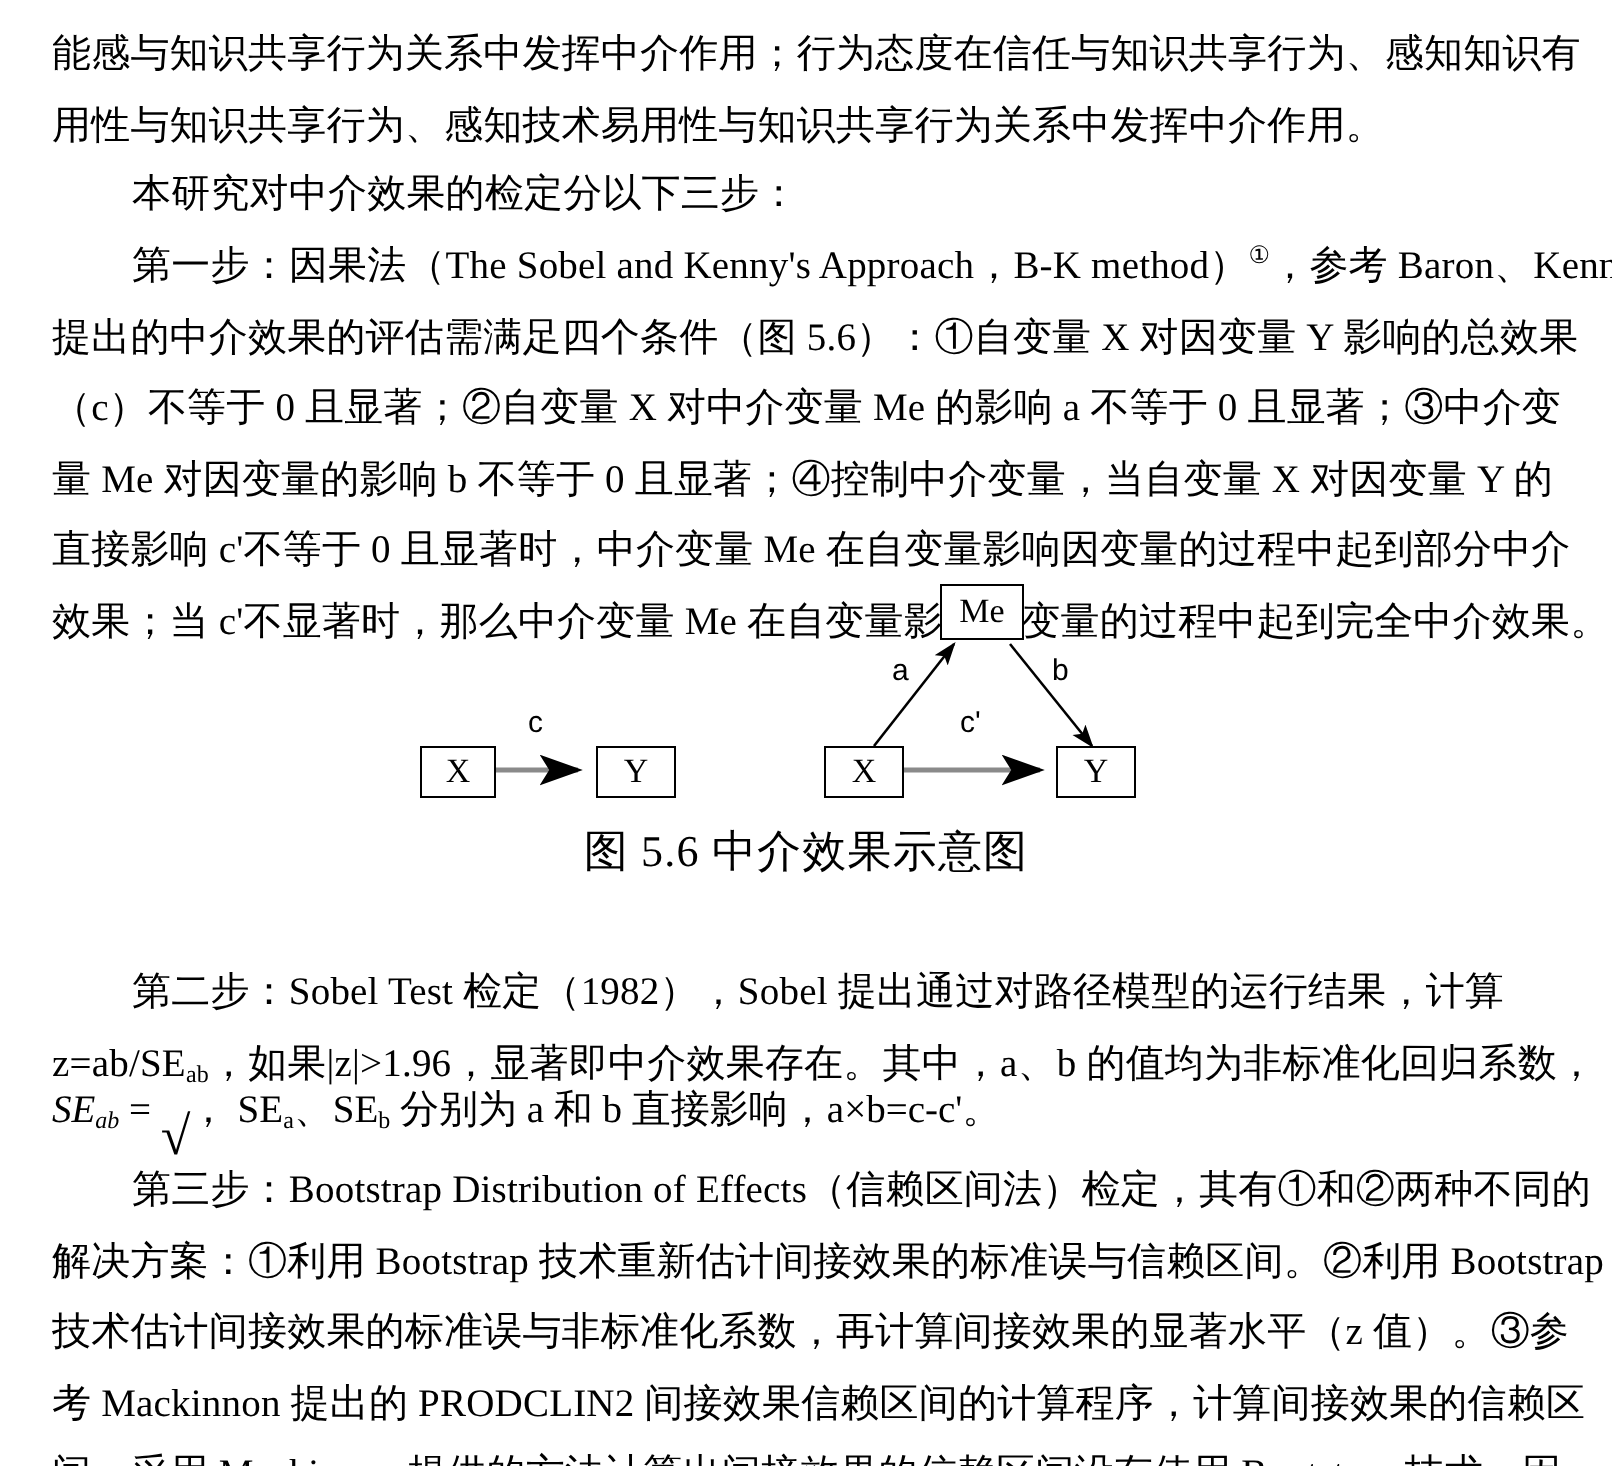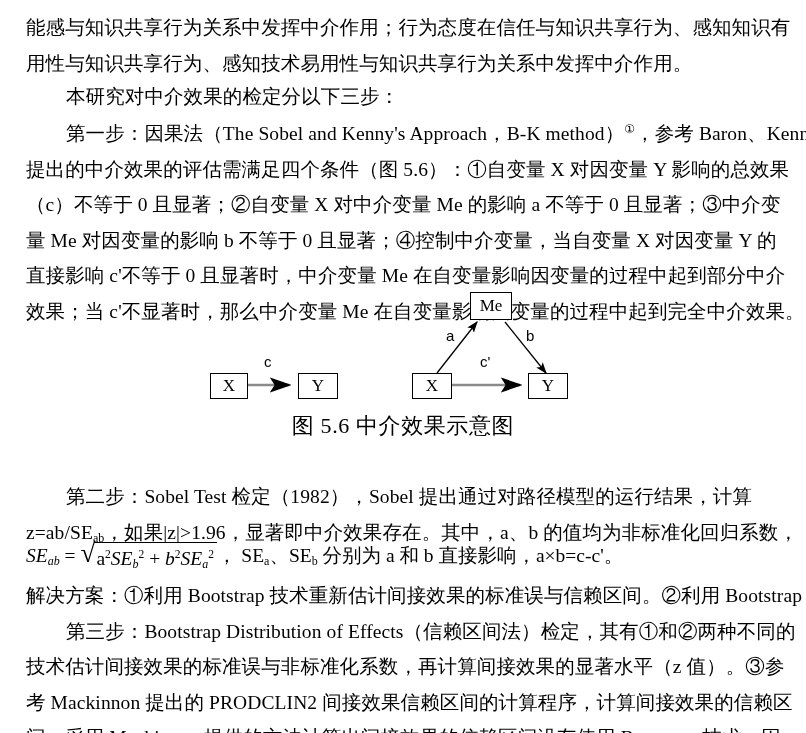--- a/index.html
+++ b/index.html
@@ -182,26 +182,25 @@
   <div class="body-text" style="top:479px;">
     <div class="nowrapline" style="text-indent:40px;">第二步：Sobel Test 检定（1982），Sobel 提出通过对路径模型的运行结果，计算</div>
     <div class="nowrapline"><span>z=ab/SE</span><sub class="sm">ab</sub><span>，如果|z|&gt;1.96，显著即中介效果存在。其中，a、b 的值均为非标准化回归系数，</span></div>
   </div>
 
   <div class="formula-line" style="top:541px;">
     <span class="mathitalic">SE</span><sub class="sm mathitalic">ab</sub>
     <span>=</span>
     <span class="sqrt-wrap">
       <span class="sqrt-sign">√</span>
-      <span class="sqrt-bar"><span class="mathupright">a</span><sup class="sm">2</sup><span class="mathitalic">SE</span><sub class="sm mathitalic">b</sub><sup class="sm">2</sup> <span>+</span> <span class="mathitalic">b</span><sup class="sm">2</sup><span class="mathitalic">SE</span><sub class="sm mathitalic">a</sub><sup class="sm">2</sup></span>
     </span><span>，</span>
     <span>SE</span><sub class="sm">a</sub><span>、</span><span>SE</span><sub class="sm">b</sub><span> 分别为 a 和 b 直接影响，a×b=c-c'。</span>
   </div>
 
   <div class="body-text" style="top:578px;">
+    <div class="nowrapline" style="text-indent:40px;">第三步：Bootstrap Distribution of Effects（信赖区间法）检定，其有①和②两种不同的</div>
     <div class="nowrapline">解决方案：①利用 Bootstrap 技术重新估计间接效果的标准误与信赖区间。②利用 Bootstrap</div>
-    <div class="nowrapline" style="text-indent:40px;">第三步：Bootstrap Distribution of Effects（信赖区间法）检定，其有①和②两种不同的</div>
     <div class="nowrapline">技术估计间接效果的标准误与非标准化系数，再计算间接效果的显著水平（z 值）。③参</div>
     <div class="nowrapline">考 Mackinnon 提出的 PRODCLIN2 间接效果信赖区间的计算程序，计算间接效果的信赖区</div>
     <div class="nowrapline">间。采用 Mackinnon 提供的方法计算出间接效果的信赖区间没有使用 Bootstrap 技术，因</div>
   </div>
 
 </div>
 
 </body></html>

